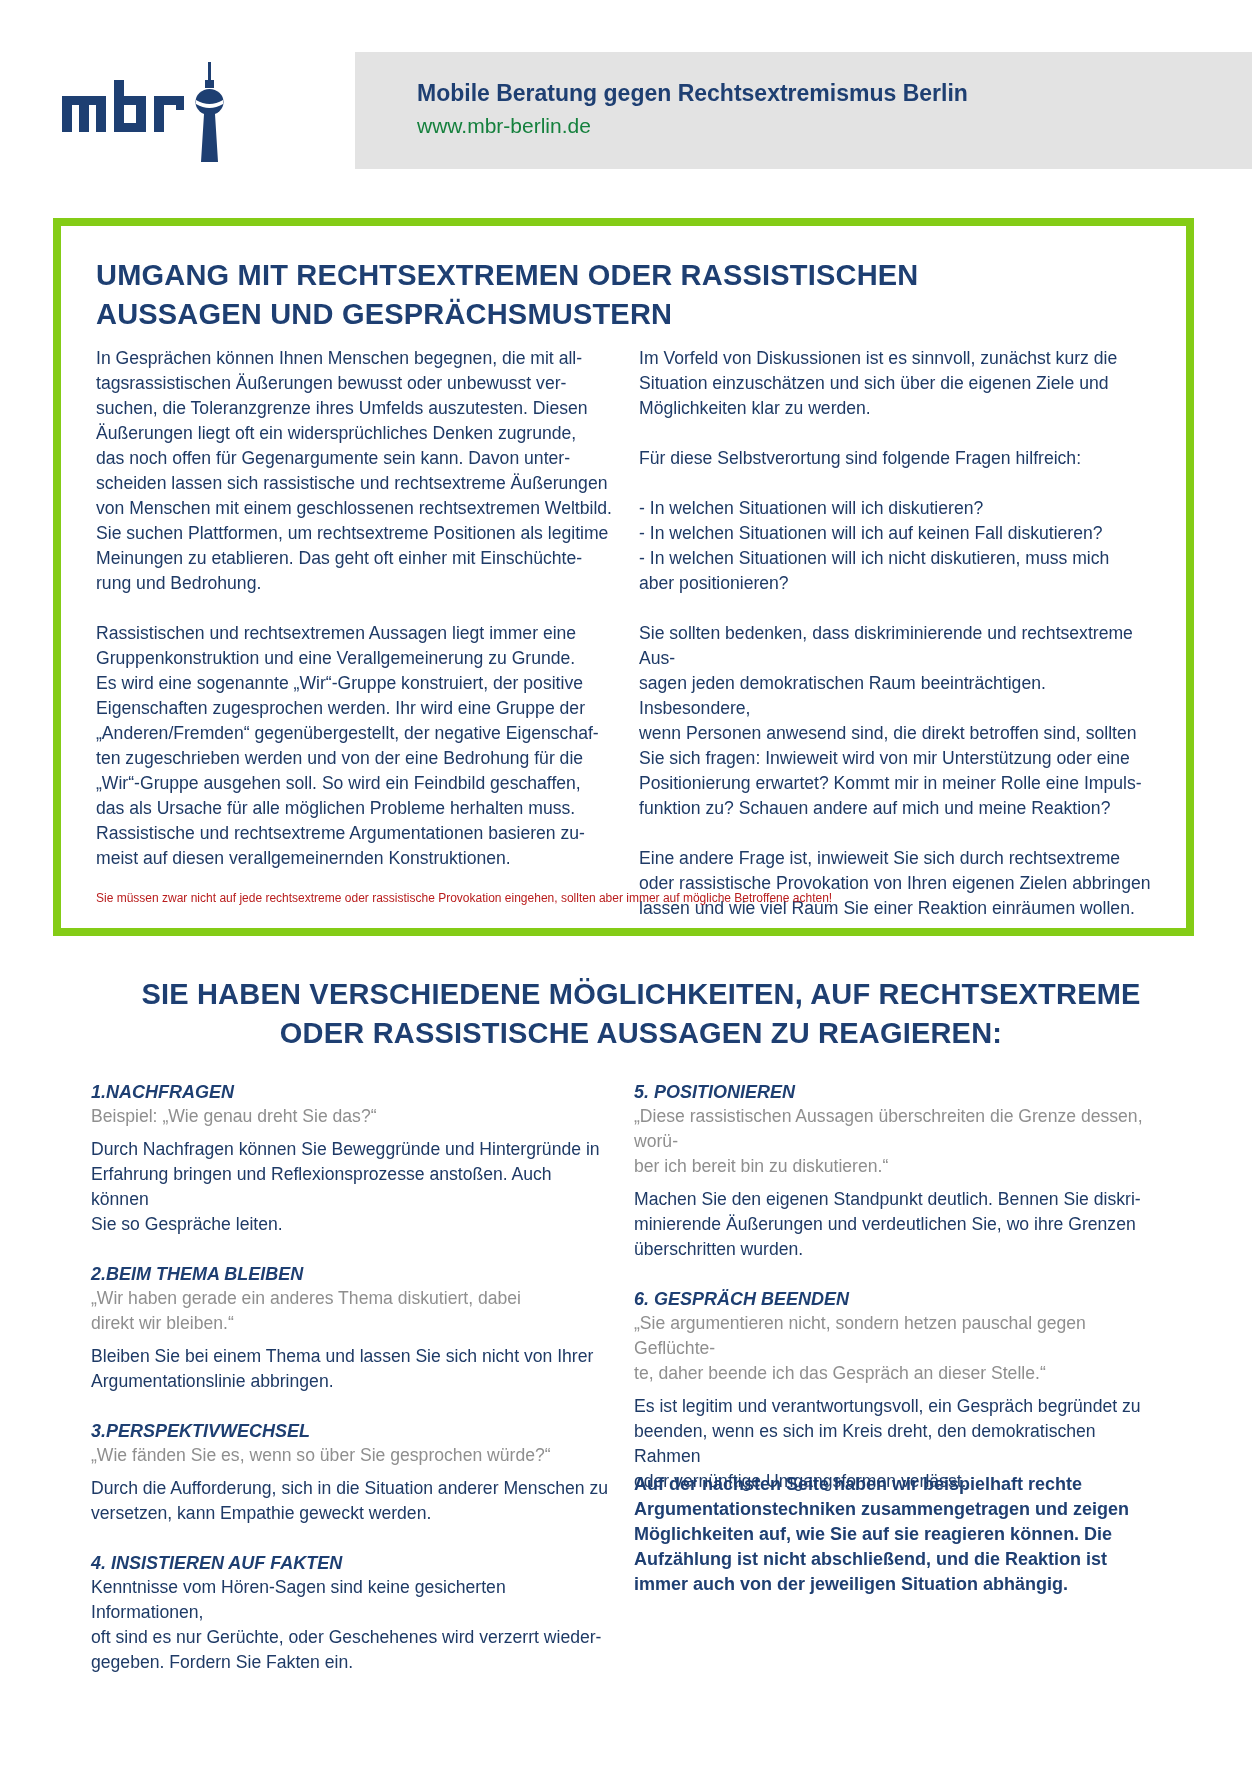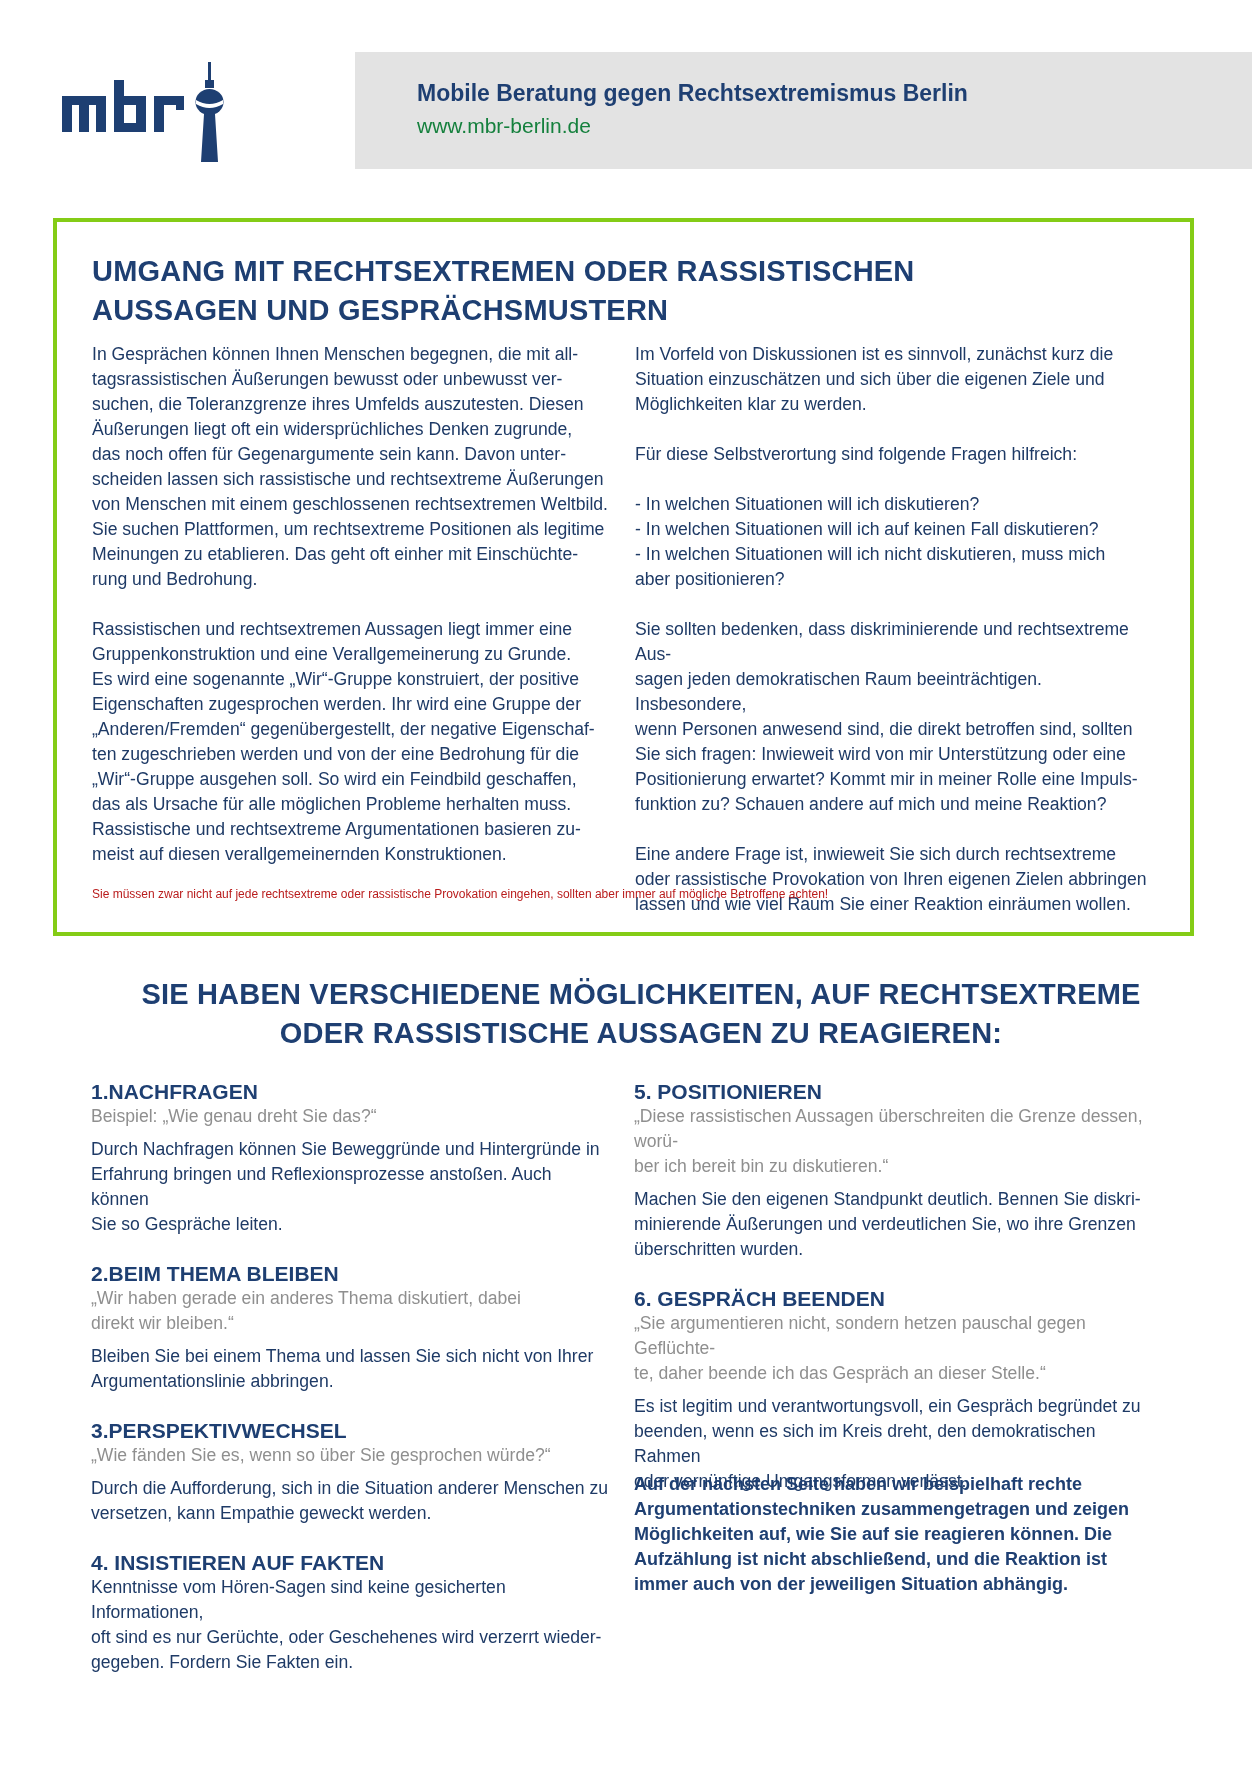--- a/index.html
+++ b/index.html
@@ -10,41 +10,41 @@
   .logo { position: absolute; left: 62px; top: 62px; width: 190px; height: 100px; }
   .header-band {
     position: absolute; left: 355px; top: 52px; width: 992px; height: 117px;
     background: #e3e3e3;
   }
   .header-title { position: absolute; left: 62px; top: 28px; font-size: 23px; font-weight: bold; color: #1e3f72; }
   .header-url { position: absolute; left: 62px; top: 62px; font-size: 21px; color: #15803d; }
 
   .box {
     position: absolute; left: 53px; top: 218px; width: 1141px; height: 718px;
-    border: 4px solid #84cc16; box-sizing: border-box;
+    border: 8px solid #84cc16; box-sizing: border-box;
   }
   h1.sec-title {
     margin: 0; font-size: 29px; line-height: 39px; font-weight: bold; color: #1e3f72;
     letter-spacing: 0.2px;
   }
   .box h1 { position: absolute; left: 35px; top: 30px; width: 1000px; }
   .col { position: absolute; font-size: 17.6px; line-height: 25px; color: #1e3a66; }
   .col p { margin: 0 0 25px 0; white-space: pre-line; }
   .col-left { left: 35px; top: 120px; width: 520px; }
   .col-right { left: 578px; top: 120px; width: 520px; }
   .box-footer {
     position: absolute; left: 35px; top: 665px; font-size: 12px; font-weight: normal; color: #b91c1c;
   }
 
   .options-title { position: absolute; left: 91px; top: 975px; width: 1100px; text-align: center; }
   .opt-col { position: absolute; width: 520px; }
   .opt-left { left: 91px; top: 1080px; }
   .opt-right { left: 634px; top: 1080px; }
   .opt { margin-bottom: 25px; }
-  .opt-title { font-size: 21px; font-weight: bold; color: #1e3f72; line-height: 24px; }
+  .opt-title { font-size: 18px; font-weight: bold; color: #1e3f72; line-height: 24px; font-style: italic; }
   .opt-example { font-size: 17.6px; color: #8f8f8f; line-height: 25px; white-space: pre-line; margin-bottom: 8px; }
   .opt-body { font-size: 17.6px; color: #1e3a66; line-height: 25px; white-space: pre-line; }
   .summary {
     position: absolute; left: 634px; top: 1472px; width: 520px;
     font-size: 18px; font-weight: bold; line-height: 25px; color: #1e3f72; white-space: pre-line;
   }
 </style>
 </head>
 <body>
 

